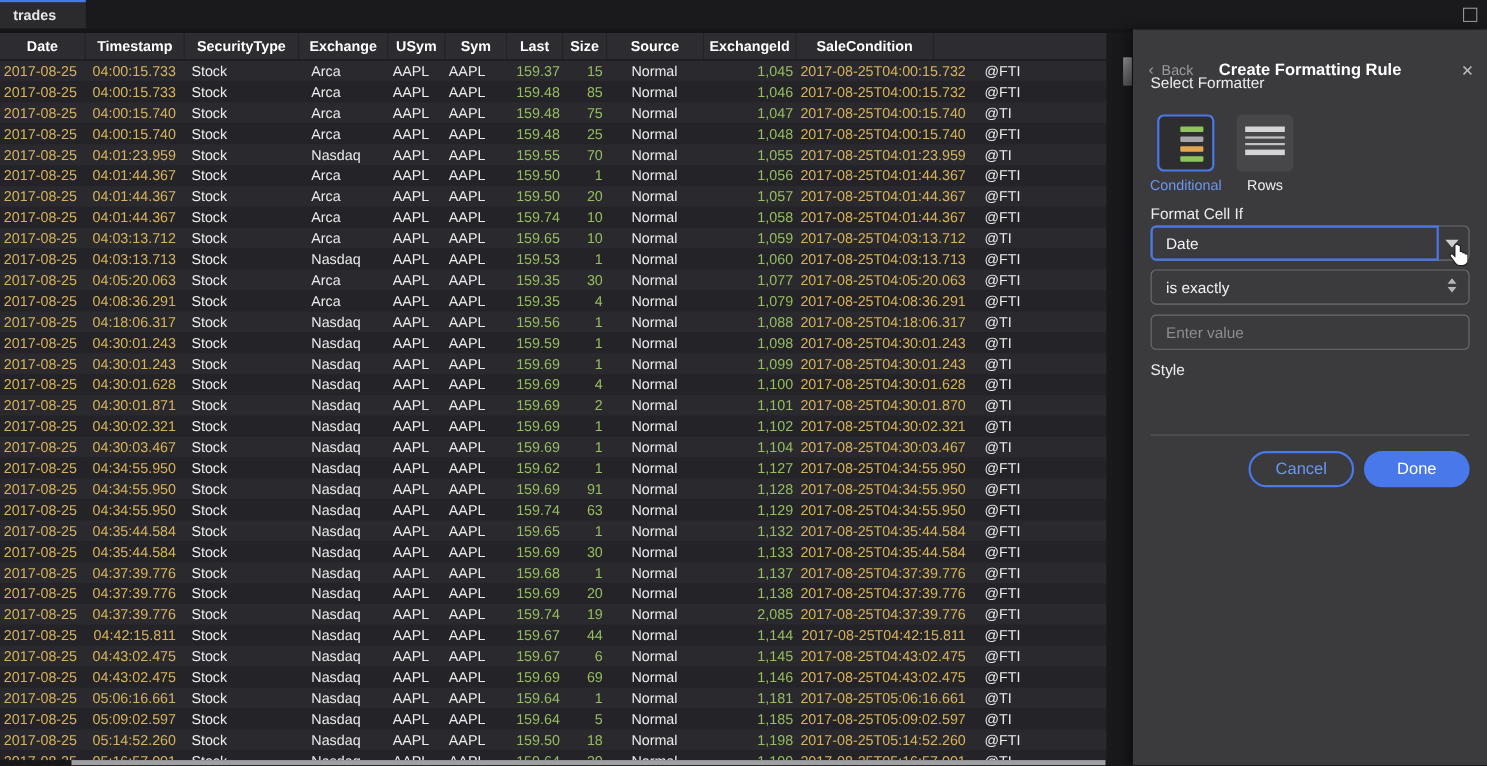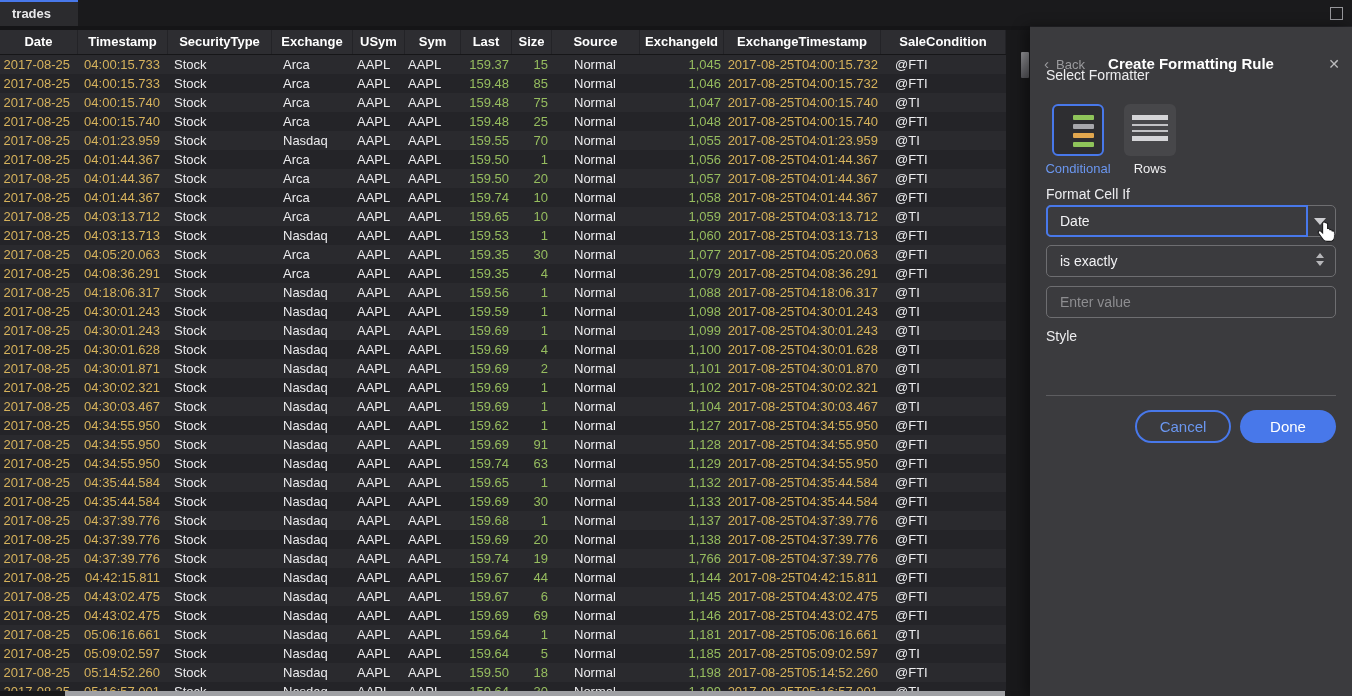--- a/index.html
+++ b/index.html
@@ -141,21 +141,20 @@
         <div class="th c0">Date</div>
         <div class="th c1">Timestamp</div>
         <div class="th c2">SecurityType</div>
         <div class="th c3">Exchange</div>
         <div class="th c4">USym</div>
         <div class="th c5">Sym</div>
         <div class="th c6">Last</div>
         <div class="th c7">Size</div>
         <div class="th c8">Source</div>
         <div class="th c9">ExchangeId</div>
-        <div class="th c10">ExchangeTimestamp</div>
         <div class="th c11">SaleCondition</div>
       </div>
     <div class="tbody">
         <div class="tr even">
           <div class="td c0">2017-08-25</div>
           <div class="td c1">04:00:15.733</div>
           <div class="td c2">Stock</div>
           <div class="td c3">Arca</div>
           <div class="td c4">AAPL</div>
           <div class="td c5">AAPL</div>
@@ -519,21 +518,21 @@
         <div class="tr even">
           <div class="td c0">2017-08-25</div>
           <div class="td c1">04:37:39.776</div>
           <div class="td c2">Stock</div>
           <div class="td c3">Nasdaq</div>
           <div class="td c4">AAPL</div>
           <div class="td c5">AAPL</div>
           <div class="td c6">159.74</div>
           <div class="td c7">19</div>
           <div class="td c8">Normal</div>
-          <div class="td c9">1,766</div>
+          <div class="td c9">2,085</div>
           <div class="td c10">2017-08-25T04:37:39.776</div>
           <div class="td c11">@FTI</div>
         </div>
         <div class="tr odd">
           <div class="td c0">2017-08-25</div>
           <div class="td c1">04:42:15.811</div>
           <div class="td c2">Stock</div>
           <div class="td c3">Nasdaq</div>
           <div class="td c4">AAPL</div>
           <div class="td c5">AAPL</div>

